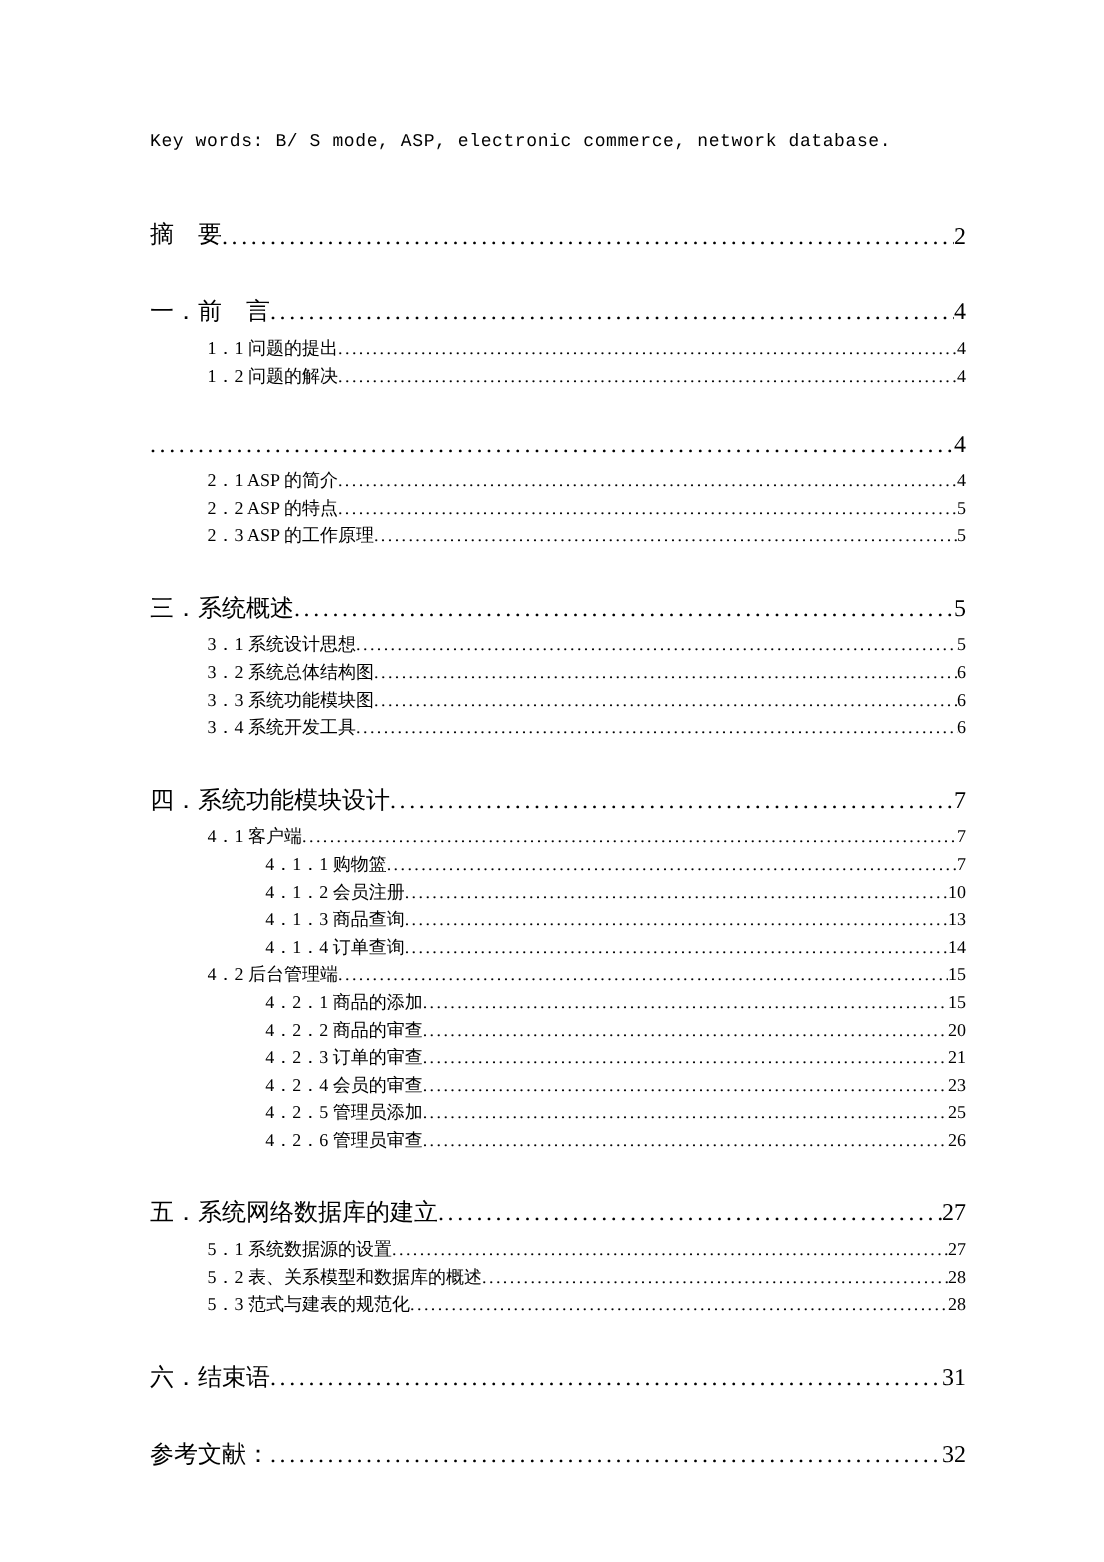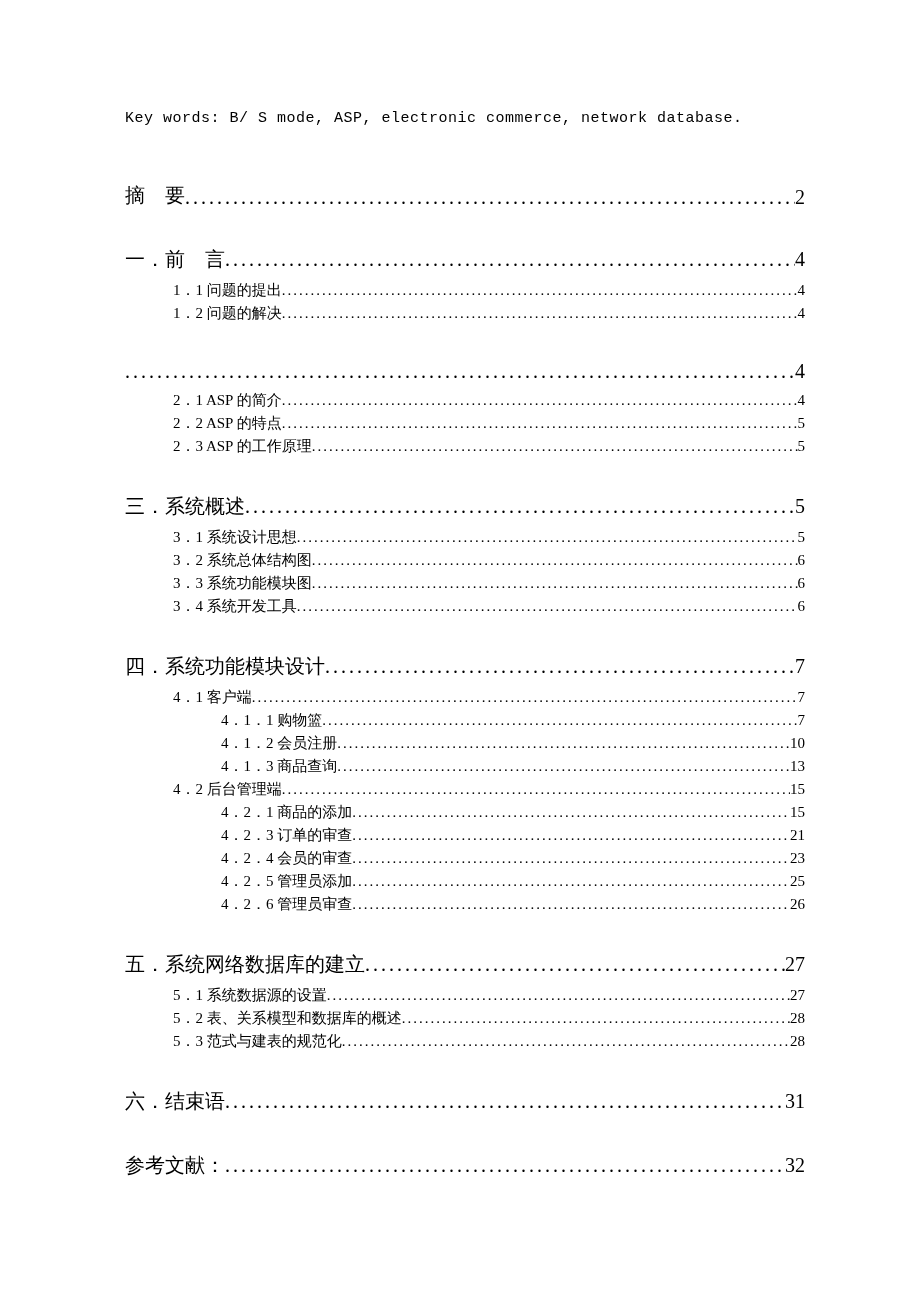--- a/index.html
+++ b/index.html
@@ -161,29 +161,39 @@
     <div class="toc-entry level-3">
       <span class="toc-title">4．1．2 会员注册</span>
       <span class="toc-dots"></span>
       <span class="toc-page">10</span>
     </div>
     <div class="toc-entry level-3">
       <span class="toc-title">4．1．3 商品查询</span>
       <span class="toc-dots"></span>
       <span class="toc-page">13</span>
     </div>
+    <div class="toc-entry level-3">
+      <span class="toc-title">4．1．4 订单查询</span>
+      <span class="toc-dots"></span>
+      <span class="toc-page">14</span>
+    </div>
     <div class="toc-entry level-2">
       <span class="toc-title">4．2 后台管理端</span>
       <span class="toc-dots"></span>
       <span class="toc-page">15</span>
     </div>
     <div class="toc-entry level-3">
       <span class="toc-title">4．2．1 商品的添加</span>
       <span class="toc-dots"></span>
       <span class="toc-page">15</span>
+    </div>
+    <div class="toc-entry level-3">
+      <span class="toc-title">4．2．2 商品的审查</span>
+      <span class="toc-dots"></span>
+      <span class="toc-page">20</span>
     </div>
     <div class="toc-entry level-3">
       <span class="toc-title">4．2．3 订单的审查</span>
       <span class="toc-dots"></span>
       <span class="toc-page">21</span>
     </div>
     <div class="toc-entry level-3">
       <span class="toc-title">4．2．4 会员的审查</span>
       <span class="toc-dots"></span>
       <span class="toc-page">23</span>

